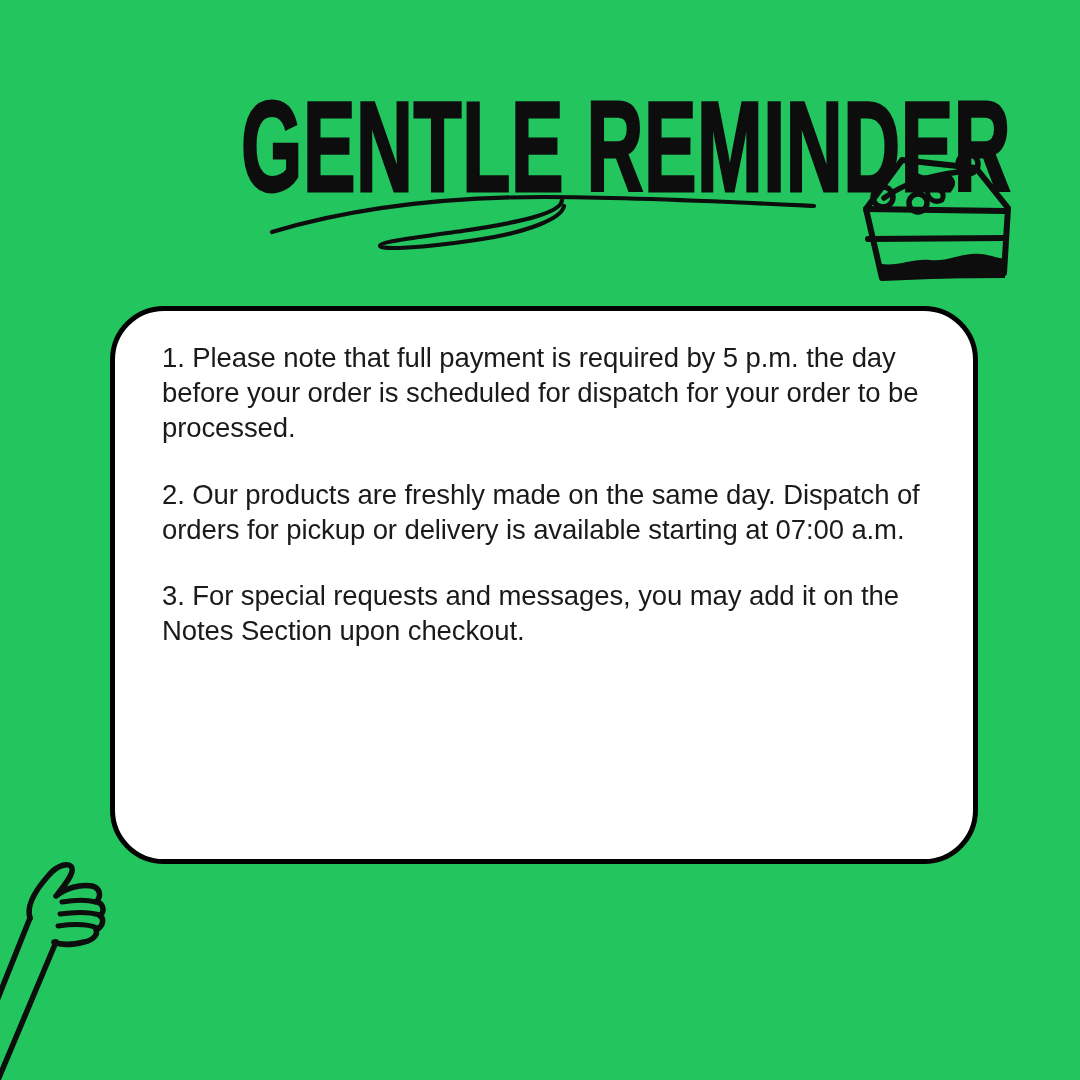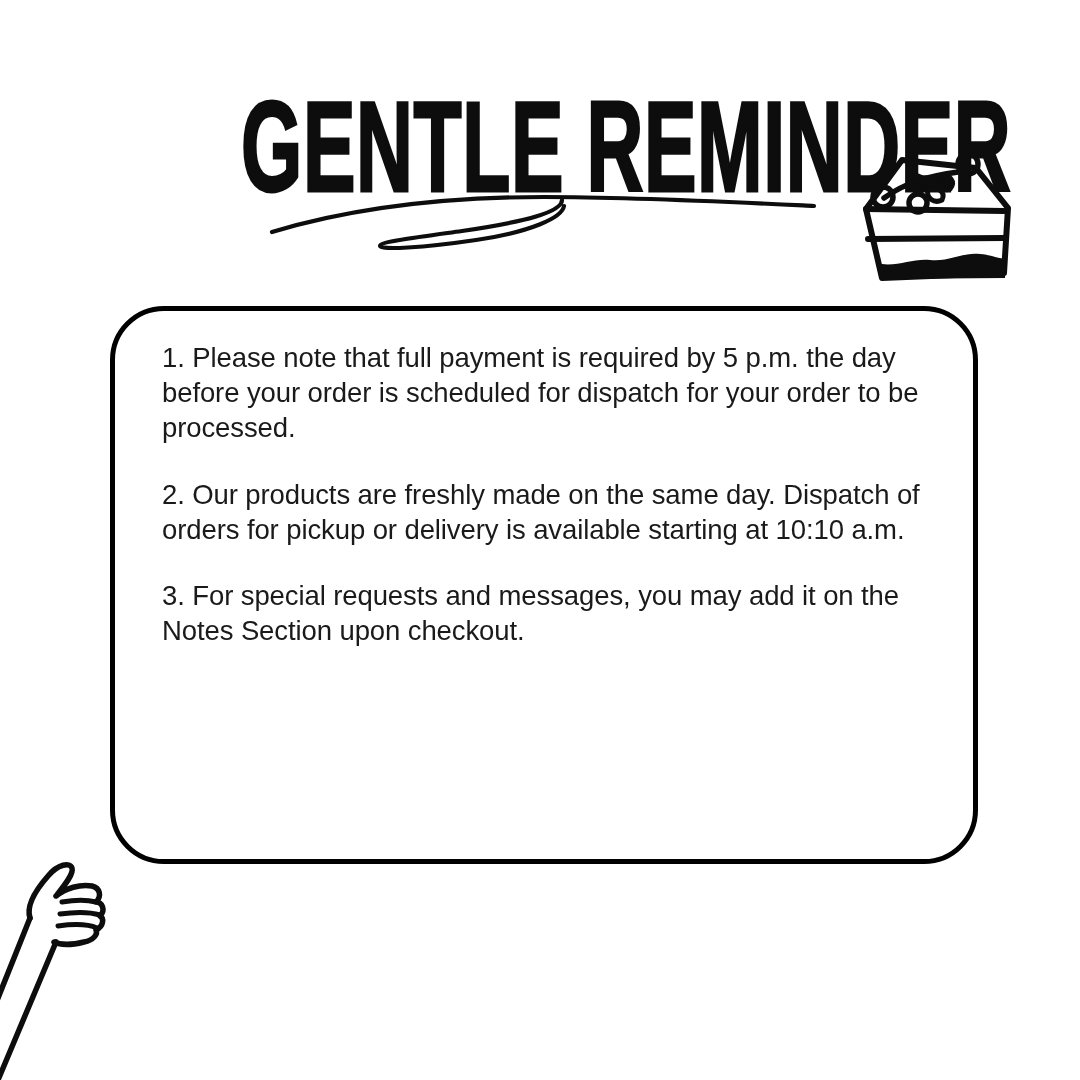--- a/index.html
+++ b/index.html
@@ -12,21 +12,21 @@
     background: #FCDFD9;
     font-family: "Liberation Sans", sans-serif;
     overflow: hidden;
     position: relative;
   }
 
   #canvas {
     position: relative;
     width: 1080px;
     height: 1080px;
-    background: #ffffff;
+    background: #22c55e;
   }
 
   
   #title-block {
     position: absolute;
     left: 0;
     top: 96px;
     width: 1080px;
     text-align: center;
   }
@@ -137,21 +137,21 @@
     <path d="M86 44 C 96 42, 102 50, 96 57 C 88 60, 83 52, 86 44 Z" stroke="#0d0d0d" stroke-width="5" fill="none"></path>
 
     <circle cx="114" cy="32" r="10" stroke="#0d0d0d" stroke-width="5.5" fill="none"></circle>
     <circle cx="29" cy="65" r="10" stroke="#0d0d0d" stroke-width="5.5" fill="none"></circle>
     <circle cx="64" cy="71" r="9" stroke="#0d0d0d" stroke-width="5.5" fill="none"></circle>
   </svg>
 
   <div id="notice-card">
     <div id="notice-body">
       <p class="notice-paragraph">1. Please note that full payment is required by 5 p.m. the day before your order is scheduled for dispatch for your order to be processed.</p>
-      <p class="notice-paragraph">2. Our products are freshly made on the same day. Dispatch of orders for pickup or delivery is available starting at 10:10 a.m.</p>
+      <p class="notice-paragraph">2. Our products are freshly made on the same day. Dispatch of orders for pickup or delivery is available starting at 07:00 a.m.</p>
       <p class="notice-paragraph">3. For special requests and messages, you may add it on the Notes Section upon checkout.</p>
     </div>
   </div>
 
   <svg id="hand-illustration" viewBox="0 0 150 232" fill="none">
 
     <path d="M60 90 L 2 228" stroke="#0d0d0d" stroke-width="5.5" stroke-linecap="round"></path>
     <path d="M34 66 L -14 186" stroke="#0d0d0d" stroke-width="5.5" stroke-linecap="round"></path>
 
     <path d="M34 66 C 30 54, 38 40, 52 24 C 62 12, 74 10, 76 16

